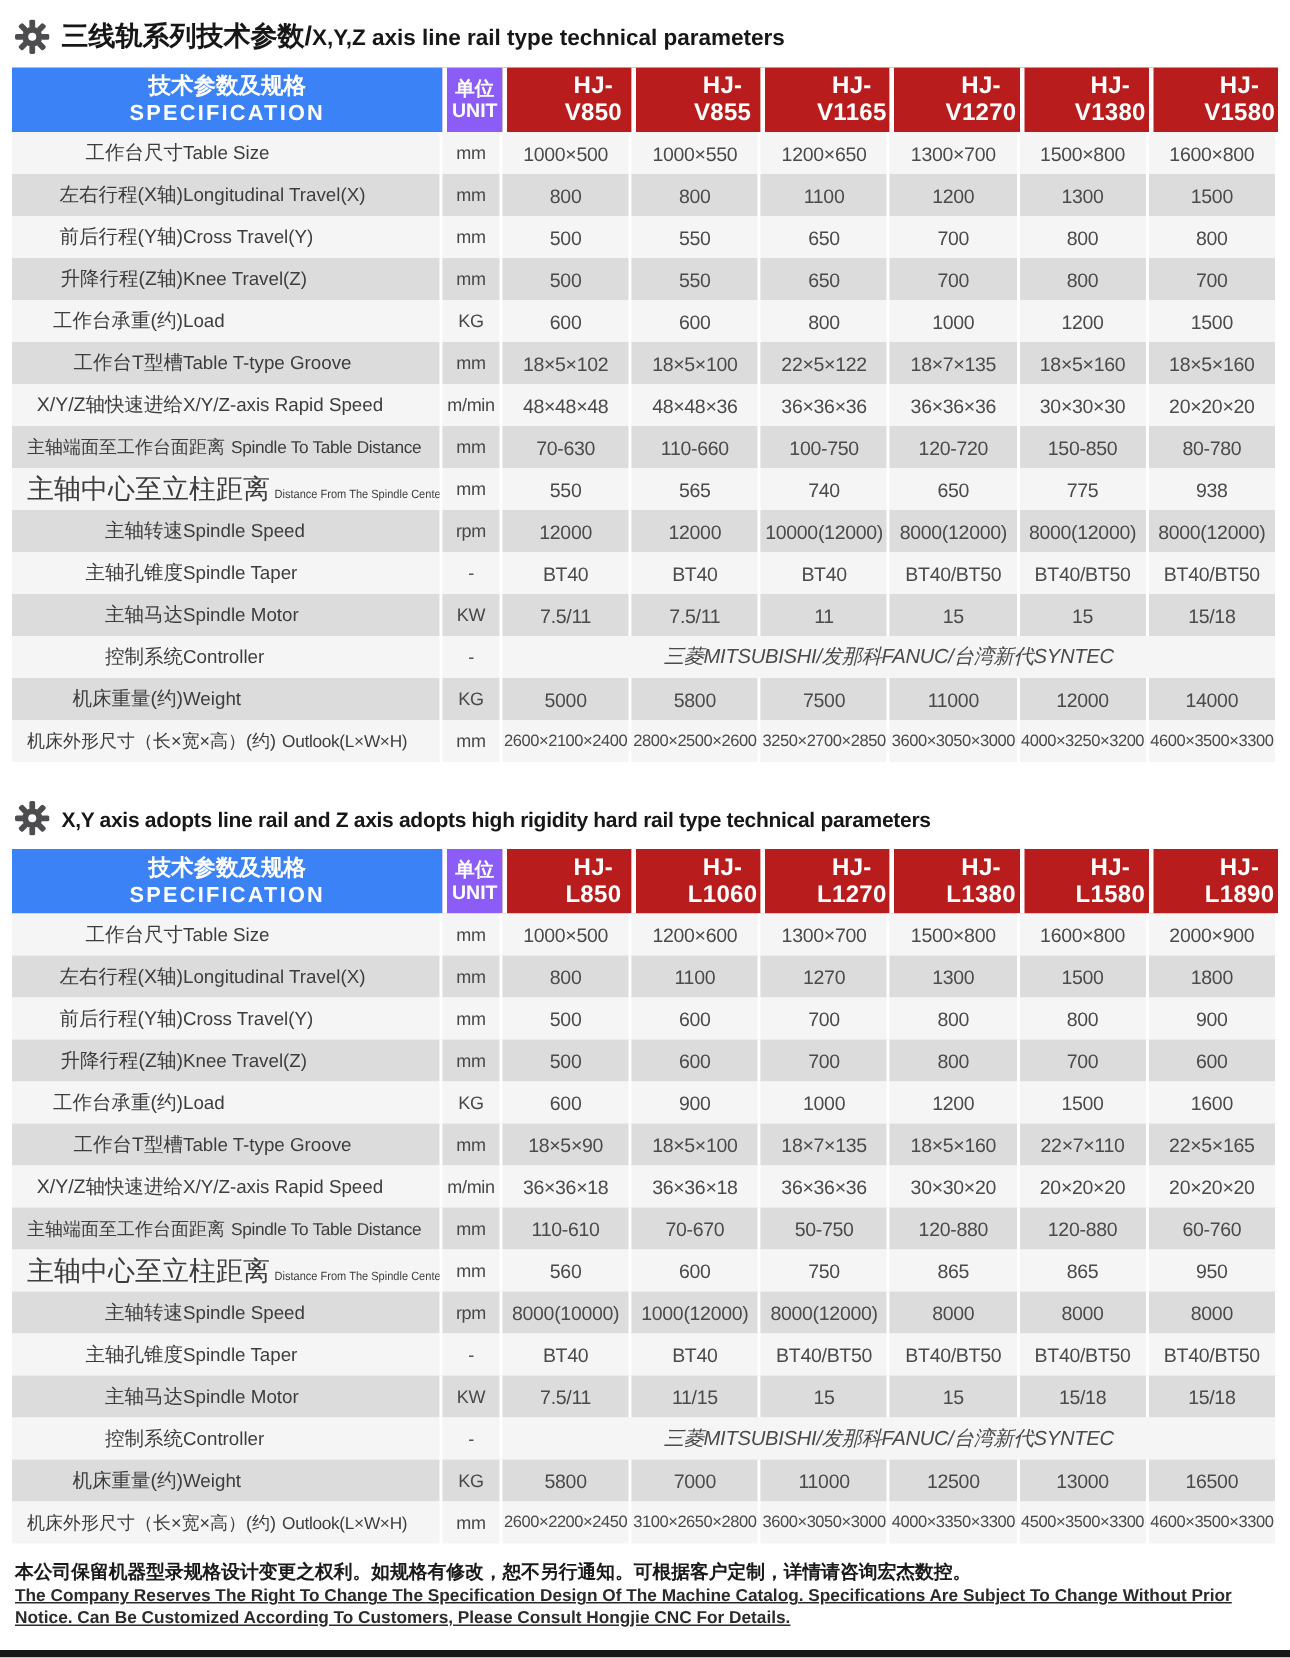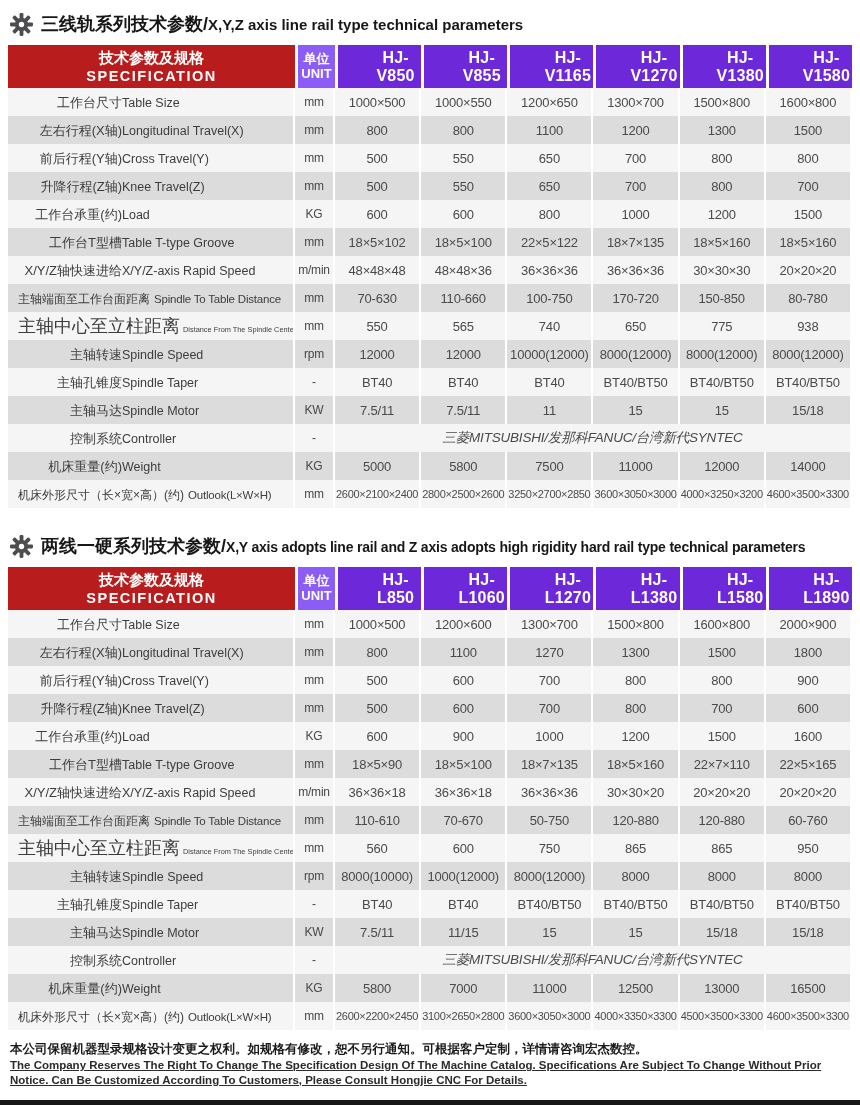--- a/index.html
+++ b/index.html
@@ -11,26 +11,26 @@
   .sec-head{display:flex;align-items:center;gap:8px;margin:4px 2px 9px 2px;white-space:nowrap;text-align:center;}
   .gear{width:23px;height:23px;flex:0 0 auto;}
   .sec-title{margin:0;font-weight:bold;color:#171717;display:flex;align-items:baseline;}
   .t-zh{font-size:18px;}
   .t-en{font-size:15px;}
   .sec2 .t-en{font-size:14px;letter-spacing:-0.2px;}
   table.spec{width:844px;border-collapse:separate;border-spacing:0;table-layout:fixed;}
   col.c-label{width:287px;}
   col.c-unit{width:40px;}
   thead th{height:43px;color:#fff;vertical-align:middle;padding:0;}
-  .spec-h{background:#b91c1c;}
+  .spec-h{background:#3b82f6;}
   .spec-h .h-zh{font-size:15px;font-weight:bold;line-height:1.25;}
   .spec-h .h-en{font-size:14.5px;font-weight:bold;letter-spacing:1.5px;}
   .unit-h{background:#8b5cf6;border-left:3px solid #fff;}
   .unit-h div{font-size:13px;font-weight:bold;line-height:1.15;}
-  .model-h{background:#6d28d9;border-left:3px solid #fff;font-size:16px;font-weight:bold;letter-spacing:0.2px;padding-left:32px;}
+  .model-h{background:#b91c1c;border-left:3px solid #fff;font-size:16px;font-weight:bold;letter-spacing:0.2px;padding-left:32px;}
   tbody td{height:28px;padding:0;text-align:center;vertical-align:middle;border-right:2px solid #fff;}
   tbody tr:nth-child(odd) td{background:#F5F5F5;}
   tbody tr:nth-child(even) td{background:#DCDCDC;}
   .label-cell{text-align:left;padding-left:10px;white-space:nowrap;overflow:hidden;}
   .label-cell .zh{display:inline-block;min-width:104px;font-size:13px;color:#3d3d3d;text-align:right;}
   .label-cell .en{font-size:12.5px;color:#3d3d3d;}
   .label-cell.tight .zh{font-size:12px;min-width:0;margin-right:4px;}
   .label-cell.tight .en{font-size:11.5px;letter-spacing:-0.2px;}
   .label-cell.tiny-en .zh{font-size:18px;min-width:0;margin-right:3px;}
   .label-cell.tiny-en .en{font-size:8px;display:inline-block;transform:scaleX(0.92);transform-origin:left center;white-space:nowrap;}
@@ -162,21 +162,21 @@
           <td class="val">36×36×36</td>
           <td class="val">30×30×30</td>
           <td class="val">20×20×20</td>
         </tr>
         <tr>
           <td class="label-cell tight"><span class="zh">主轴端面至工作台面距离</span><span class="en">Spindle To Table Distance</span></td>
           <td class="unit">mm</td>
           <td class="val">70-630</td>
           <td class="val">110-660</td>
           <td class="val">100-750</td>
-          <td class="val">170-720</td>
+          <td class="val">120-720</td>
           <td class="val">150-850</td>
           <td class="val">80-780</td>
         </tr>
         <tr>
           <td class="label-cell tiny-en"><span class="zh">主轴中心至立柱距离</span><span class="en">Distance From The Spindle Center To The Pillar</span></td>
           <td class="unit">mm</td>
           <td class="val">550</td>
           <td class="val">565</td>
           <td class="val">740</td>
           <td class="val">650</td>
@@ -250,21 +250,20 @@
         <rect x="10" y="0" width="4" height="6" rx="1.2" transform="rotate(135 12 12)"></rect>
         <rect x="10" y="0" width="4" height="6" rx="1.2" transform="rotate(180 12 12)"></rect>
         <rect x="10" y="0" width="4" height="6" rx="1.2" transform="rotate(225 12 12)"></rect>
         <rect x="10" y="0" width="4" height="6" rx="1.2" transform="rotate(270 12 12)"></rect>
         <rect x="10" y="0" width="4" height="6" rx="1.2" transform="rotate(315 12 12)"></rect>
         <circle cx="12" cy="12" r="7"></circle>
       </g>
       <circle cx="12" cy="12" r="2.8" fill="#ffffff"></circle>
     </svg>
     <h2 class="sec-title">
-      <span class="t-zh">两线一硬系列技术参数/</span>
       <span class="t-en">X,Y axis adopts line rail and Z axis adopts high rigidity hard rail type technical parameters</span>
     </h2>
   </div>
 
   <table class="spec">
     <colgroup>
         <col class="c-label">
         <col class="c-unit">
       </colgroup>
     <thead>

